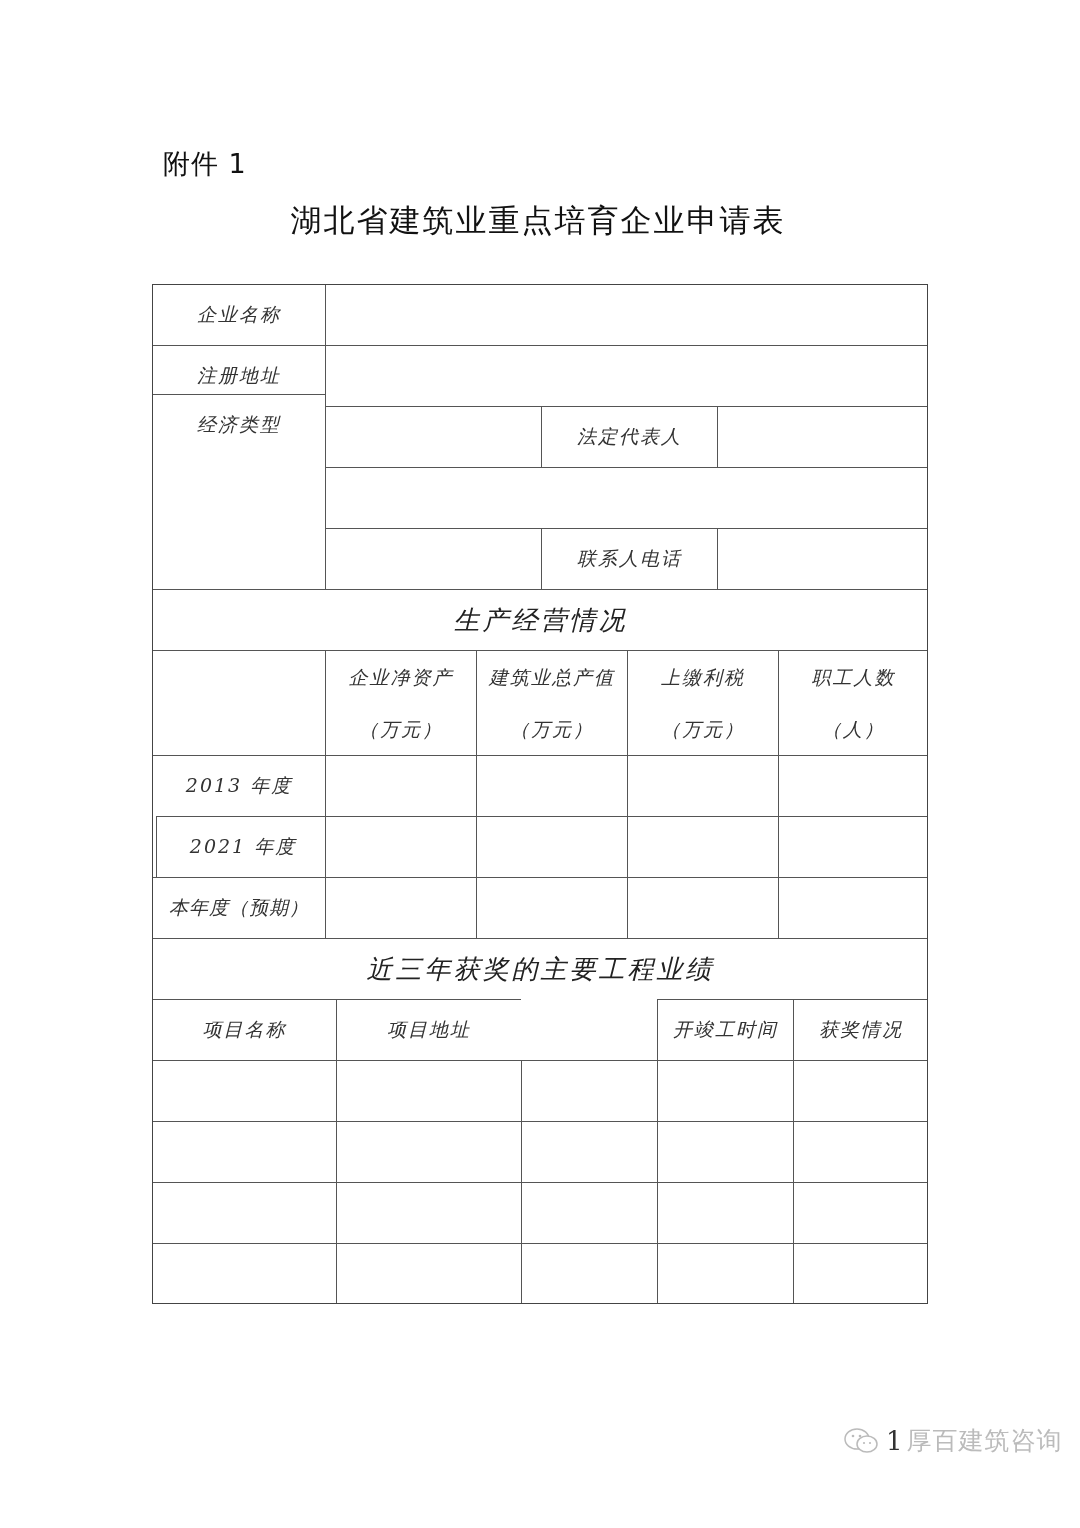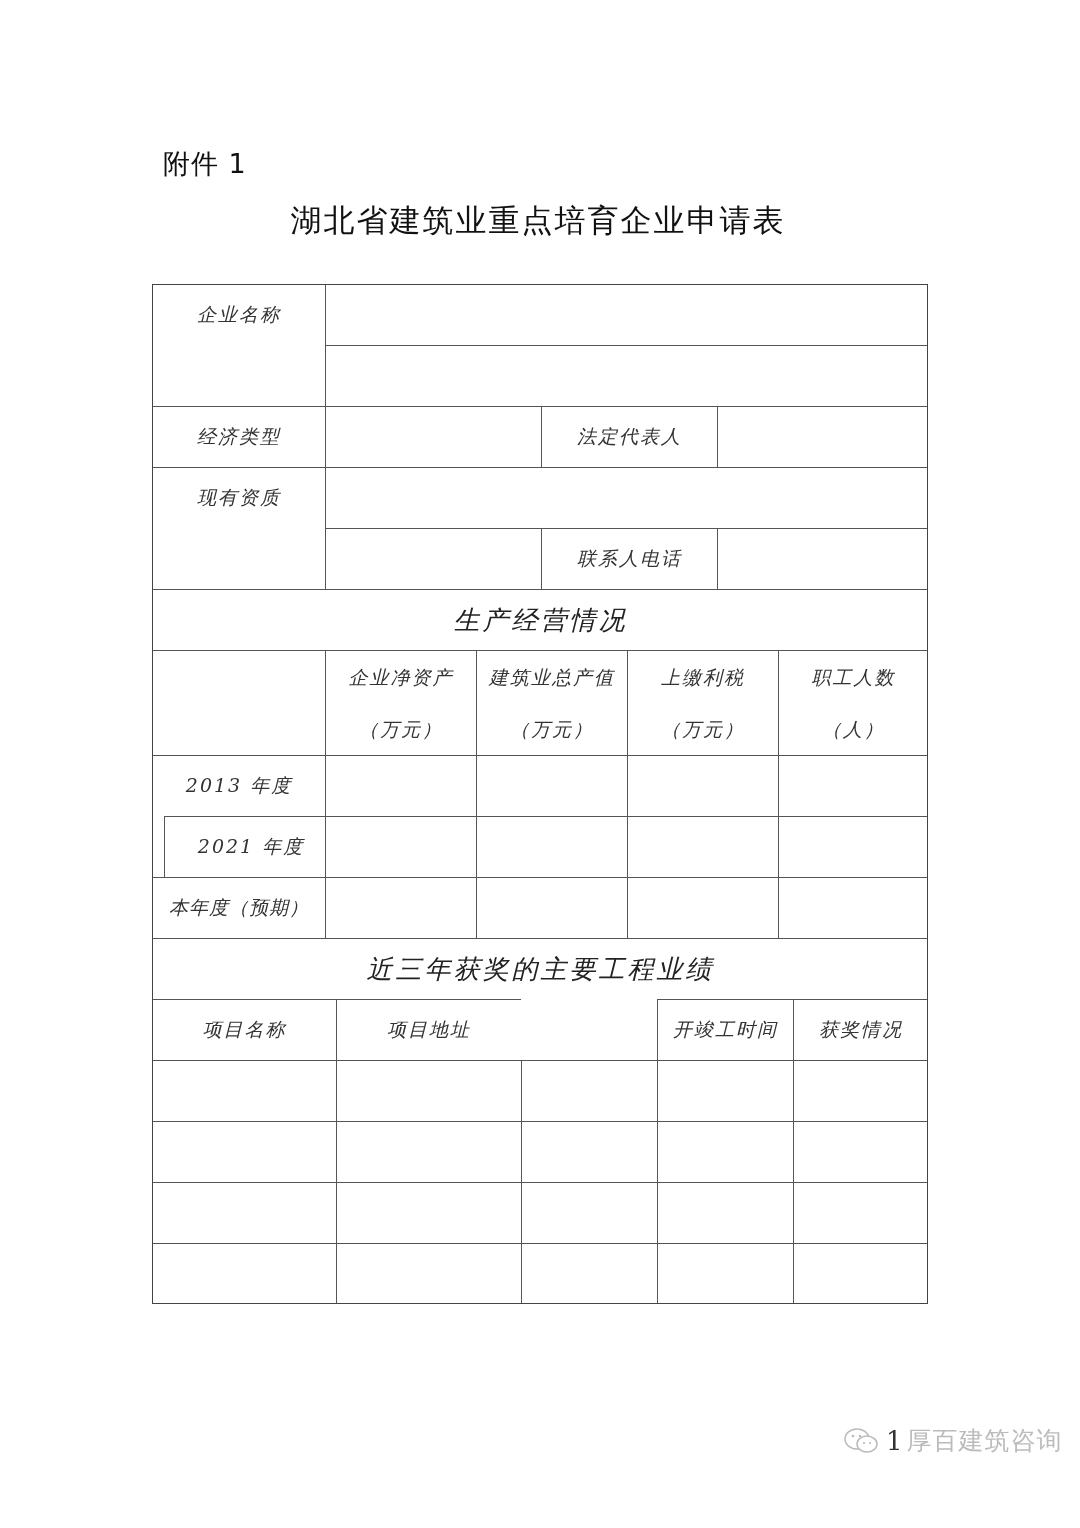--- a/index.html
+++ b/index.html
@@ -28,28 +28,28 @@
 <body>
 
 <div class="attach">附件 1</div>
 <div class="title"><span>湖北省建筑业重点培育企业申请表</span></div>
 
 <div class="grid">
 
   <div class="cell" style="left:0;top:0;width:173px;height:61px">企业名称</div>
   <div class="cell" style="left:173px;top:0;width:603px;height:61px"></div>
 
+  <div class="cell" style="left:0;top:61px;width:173px;height:61px">注册地址</div>
   <div class="cell" style="left:173px;top:61px;width:603px;height:61px"></div>
 
-  <div class="cell" style="left:0;top:122px;width:173px;height:61px">经济类型</div>
+  <div class="cell" style="left:0;top:110px;width:173px;height:61px">经济类型</div>
   <div class="cell" style="left:173px;top:122px;width:216px;height:61px"></div>
   <div class="cell" style="left:389px;top:122px;width:176px;height:61px">法定代表人</div>
   <div class="cell" style="left:565px;top:122px;width:211px;height:61px"></div>
 
-  <div class="cell" style="left:0;top:183px;width:173px;height:61px">现有资质</div>
   <div class="cell" style="left:173px;top:183px;width:603px;height:61px"></div>
 
   <div class="cell" style="left:173px;top:244px;width:216px;height:61px"></div>
   <div class="cell" style="left:389px;top:244px;width:176px;height:61px">联系人电话</div>
   <div class="cell" style="left:565px;top:244px;width:211px;height:61px"></div>
 
   <div class="cell section" style="left:0;top:305px;width:776px;height:61px">生产经营情况</div>
 
   <div class="cell" style="left:0;top:366px;width:173px;height:105px"></div>
   <div class="cell two" style="left:173px;top:366px;width:151px;height:105px">
@@ -68,21 +68,21 @@
     <span>职工人数</span>
     <span>（人）</span>
   </div>
 
   <div class="cell" style="left:0;top:471px;width:173px;height:61px">2013 年度</div>
   <div class="cell" style="left:173px;top:471px;width:151px;height:61px"></div>
   <div class="cell" style="left:324px;top:471px;width:151px;height:61px"></div>
   <div class="cell" style="left:475px;top:471px;width:151px;height:61px"></div>
   <div class="cell" style="left:626px;top:471px;width:150px;height:61px"></div>
 
-  <div class="cell" style="left:12px;top:532px;width:173px;height:61px">2021 年度</div>
+  <div class="cell" style="left:4px;top:532px;width:173px;height:61px">2021 年度</div>
   <div class="cell" style="left:173px;top:532px;width:151px;height:61px"></div>
   <div class="cell" style="left:324px;top:532px;width:151px;height:61px"></div>
   <div class="cell" style="left:475px;top:532px;width:151px;height:61px"></div>
   <div class="cell" style="left:626px;top:532px;width:150px;height:61px"></div>
 
   <div class="cell" style="left:0;top:593px;width:173px;height:61px;letter-spacing:1px">本年度（预期）</div>
   <div class="cell" style="left:173px;top:593px;width:151px;height:61px"></div>
   <div class="cell" style="left:324px;top:593px;width:151px;height:61px"></div>
   <div class="cell" style="left:475px;top:593px;width:151px;height:61px"></div>
   <div class="cell" style="left:626px;top:593px;width:150px;height:61px"></div>

